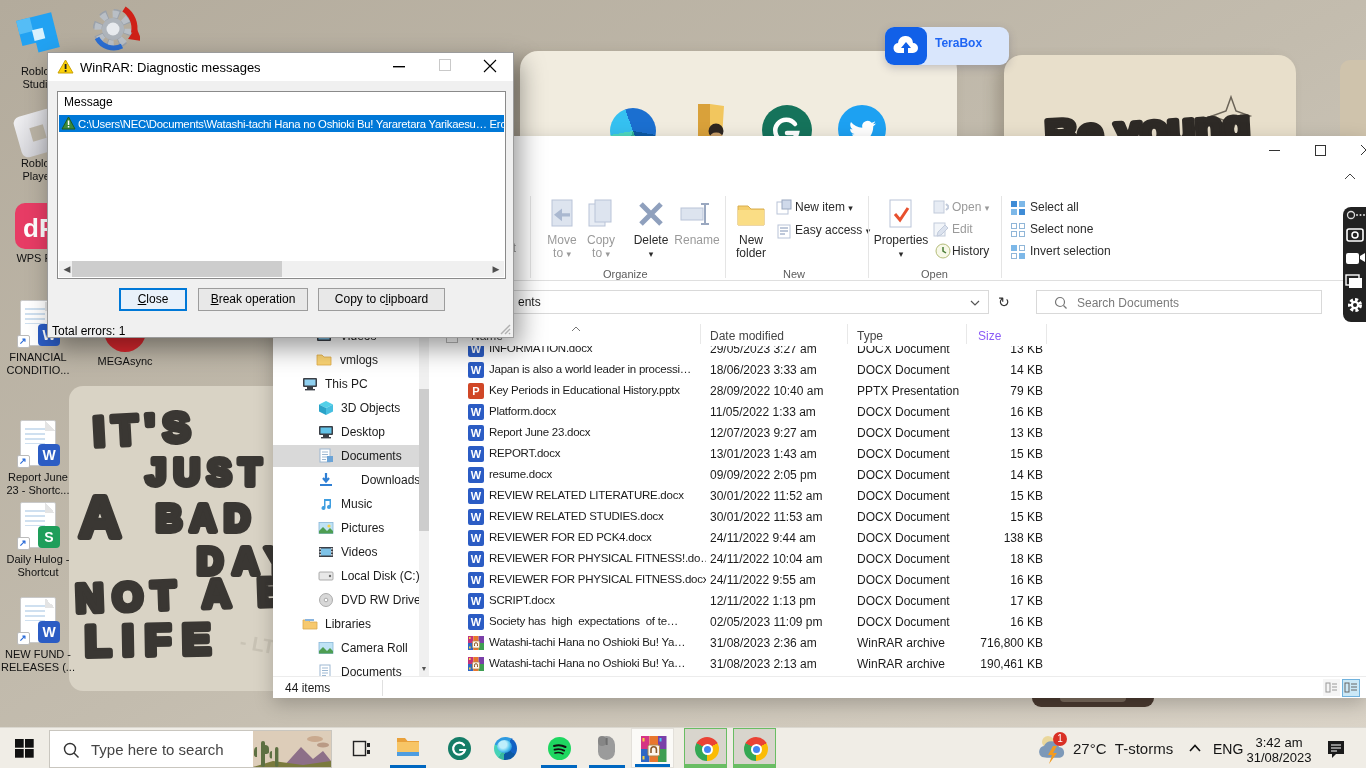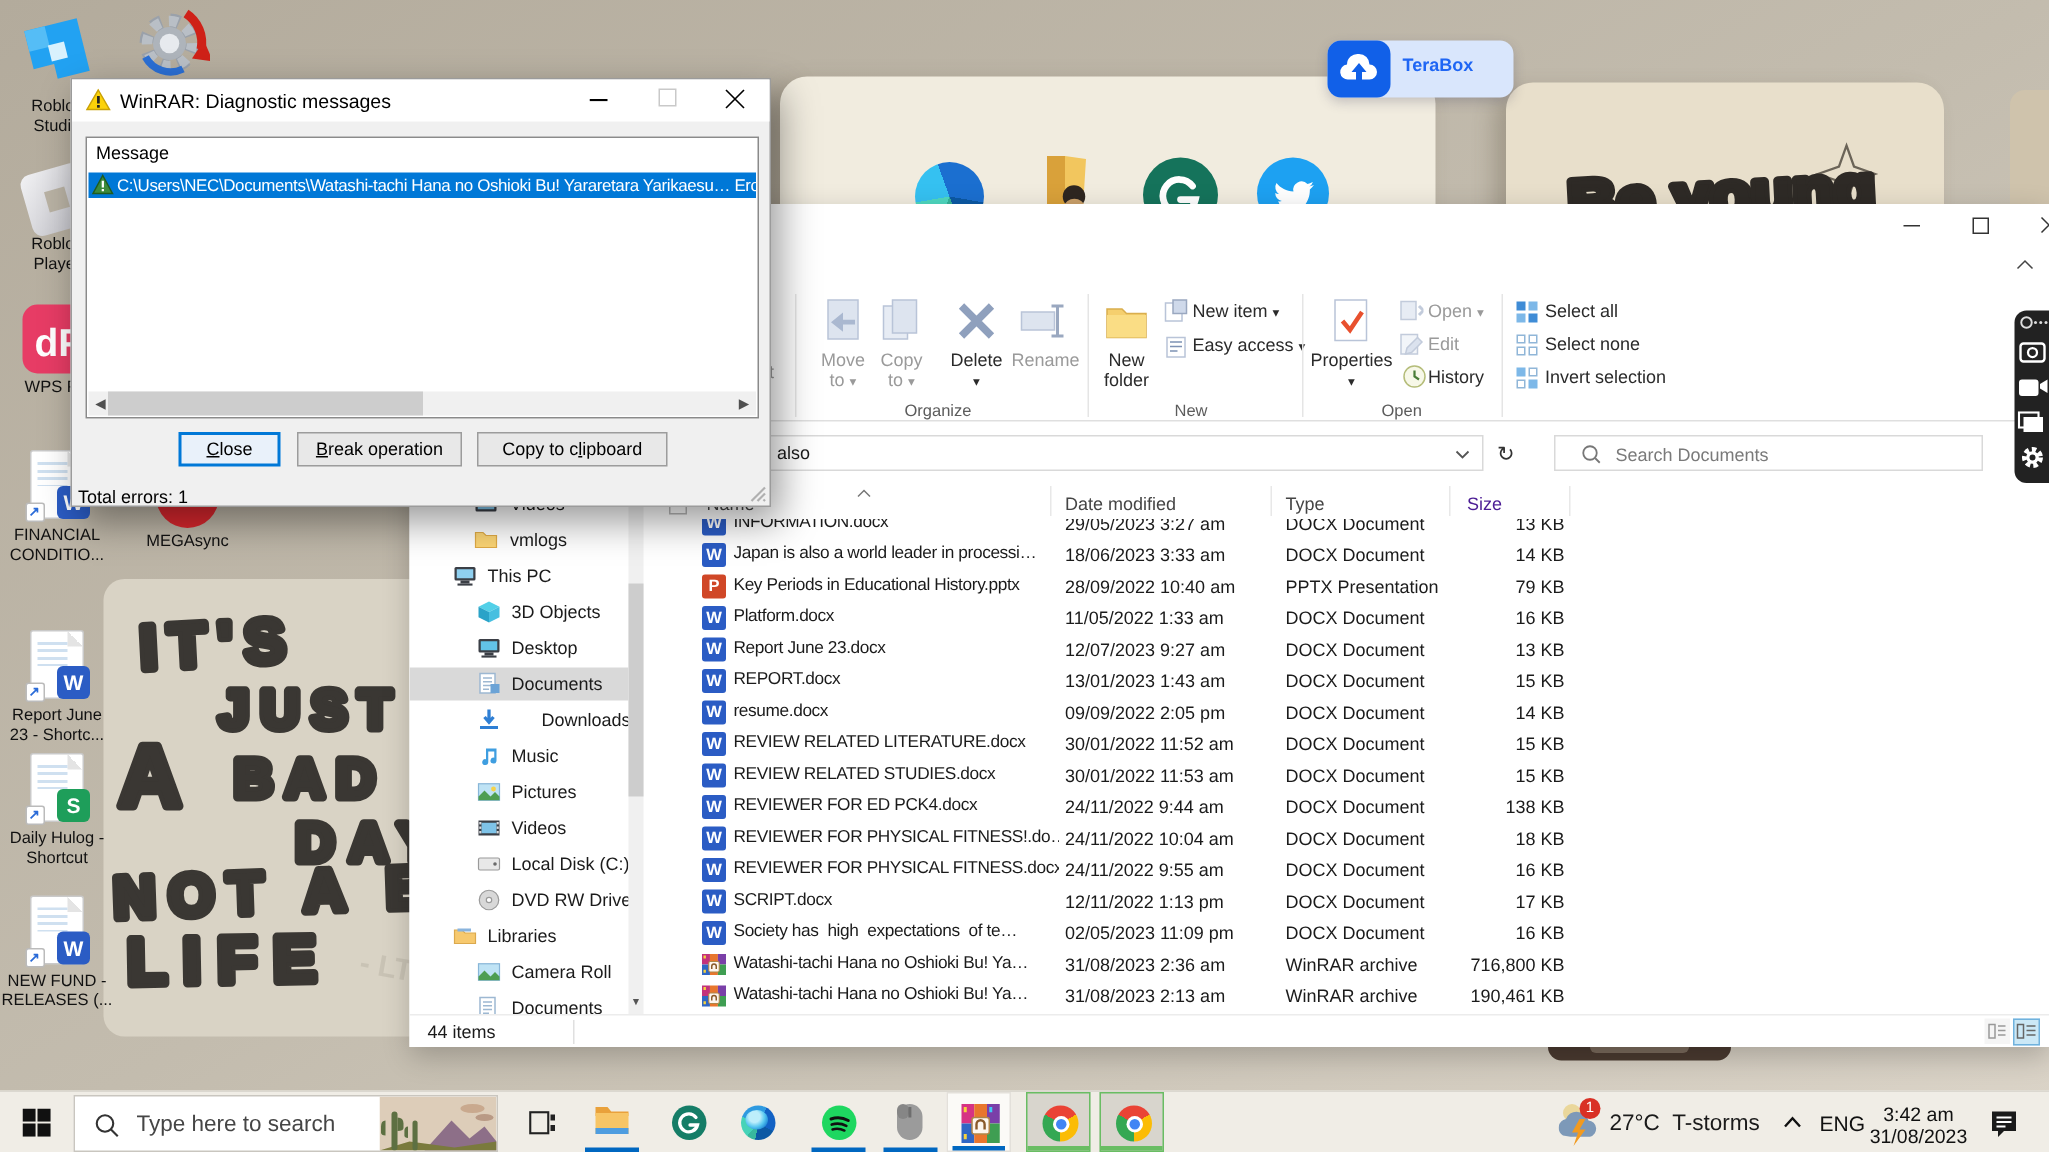--- a/index.html
+++ b/index.html
@@ -316,21 +316,21 @@
       </svg>
     <div class="abs rbtn-label" style="left:757px;top:55px;">Invert selection</div>
     <div class="rgroup-label" style="left:330px;">Organize</div>
     <div class="rgroup-label" style="left:510px;">New</div>
     <div class="rgroup-label" style="left:648px;">Open</div>
     <div class="rgroup-label" style="left:765px;margin-top:35px;">Select</div>
   </div>
 
   <div id="addressrow">
     <div id="addrbox">
-      <div class="abs" style="left:71px;top:4px;">also</div>
+      <div class="abs" style="left:71px;top:4px;">ents</div>
       <svg class="abs" style="right:8px;top:9px;" width="10" height="7">
           <path d="M1 1 l4 4 4-4" fill="none" stroke="#555" stroke-width="1.2"></path>
         </svg>
     </div>
     <div class="abs" style="left:725px;top:12px;font-size:14px;color:#333;">↻</div>
     <div id="searchbox">
       <svg class="abs" style="left:17px;top:5px;" width="14" height="14">
           <circle cx="6" cy="6" r="4.5" fill="none" stroke="#777" stroke-width="1.2"></circle>
           <path d="M9.5 9.5 l3 3" stroke="#777" stroke-width="1.2"></path>
         </svg>
@@ -465,21 +465,21 @@
   <div id="filearea">
 
     <div class="abs" style="left:0;top:0;right:0;height:24px;background:#fff;">
       <div class="abs" style="left:126px;top:-1px;width:10px;height:6px;"><svg width="10" height="6">
             <path d="M1 5 l4 -4 4 4" fill="none" stroke="#777" stroke-width="1"></path>
           </svg></div>
       <div class="abs" style="left:1px;top:9px;width:12px;height:12px;border:1px solid #b8b8b8;"></div>
       <div class="abs" style="left:26px;top:7px;color:#454545;">Name</div>
       <div class="abs" style="left:265px;top:7px;color:#454545;">Date modified</div>
       <div class="abs" style="left:412px;top:7px;color:#454545;">Type</div>
-      <div class="abs" style="left:533px;top:7px;color:#4c1d95;">Size</div>
+      <div class="abs" style="left:533px;top:7px;color:#8b5cf6;">Size</div>
       <div class="hdrsep" style="left:255px;"></div>
       <div class="hdrsep" style="left:402px;"></div>
       <div class="hdrsep" style="left:521px;"></div>
       <div class="hdrsep" style="left:601px;"></div>
     </div>
     <div id="rows" style="position:absolute;left:0;top:24px;right:0;bottom:0;overflow:hidden;">
       <div class="frow" style="top:-7.5px;">
           <div class="ficon wicon">W</div>
           <div class="fname">INFORMATION.docx</div>
           <div class="fdate">29/05/2023 3:27 am</div>

